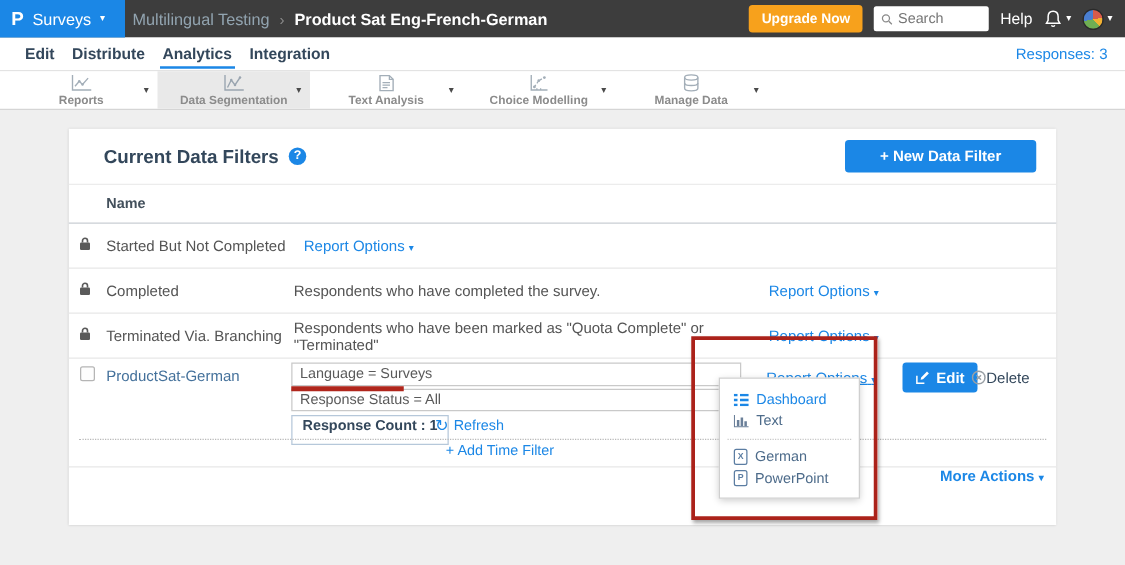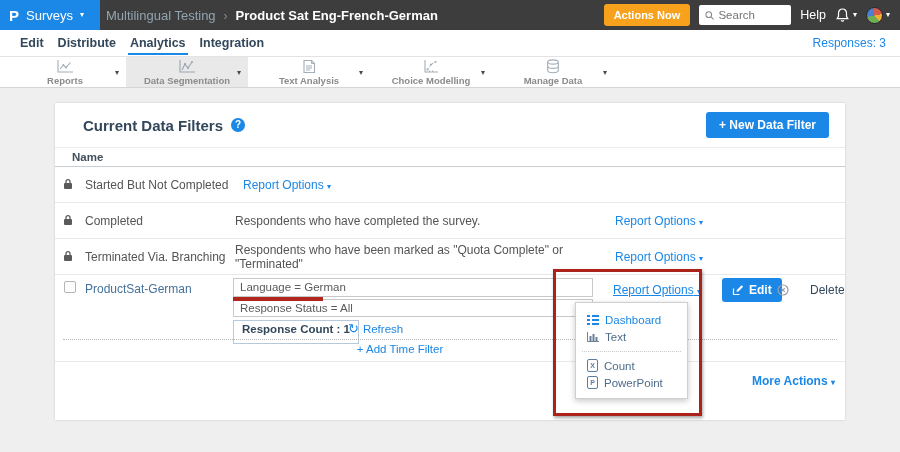--- a/index.html
+++ b/index.html
@@ -42,43 +42,43 @@
   .tool.active { background:#e9e9e9; }
   .tool-inner { display:flex; flex-direction:column; align-items:center; }
   .tool-label { font-size:9.5px; color:#8b8b8b; margin-top:1px; white-space:nowrap;font-weight:bold; }
   .tool-caret { position:absolute; right:7px; top:50%; transform:translateY(-50%); font-size:8px; color:#4a4a4a; }
 
   
   .card { position:absolute; left:55px; top:103px; width:790px; height:317px; background:#fff; box-shadow:0 0 2px rgba(0,0,0,.18); }
   .card-head { height:44px; display:flex; align-items:center; padding:0 16px 0 28px; }
   .card-title { font-size:15px; font-weight:700; color:#33475b; display:flex; align-items:center; gap:8px; }
   .qcircle { width:14px; height:14px; border-radius:50%; background:#1b87e6; color:#fff; font-size:10px; font-weight:700; text-align:center; line-height:14px; cursor:pointer; }
-  .new-filter { margin-left:auto; background:#1b87e6; color:#fff; border:none; border-radius:3px; font-size:12px; font-weight:700; padding:6px 13px; cursor:pointer; font-family:inherit; }
-  .thead { height:20px; border-top:1px solid #ececec; border-bottom:1px solid #c9ced3; display:flex; align-items:center; padding-left:17px; font-size:11.5px; font-weight:700; color:#43505c; }
+  .new-filter { margin-left:auto; background:#1b87e6; color:#fff; border:none; border-radius:3px; font-size:12px; font-weight:700; padding:6px 28px; cursor:pointer; font-family:inherit; }
+  .thead { height:32px; border-top:1px solid #ececec; border-bottom:1px solid #c9ced3; display:flex; align-items:center; padding-left:30px; font-size:11.5px; font-weight:700; color:#43505c; }
   .frow { height:36px; border-bottom:1px solid #e8e8e8; display:grid; grid-template-columns:22px 150px 372px 1fr; align-items:center; padding-left:8px; }
   .fname, .fdesc { font-size:12px; color:#545454; }
   .ropts { font-size:12px; color:#1b87e6; cursor:pointer; padding-left:8px; white-space:nowrap; }
   .ropts .caret { font-size:8px; }
 
   
   .row4 { position:relative; height:87px; border-bottom:1px solid #e8e8e8; }
   .checkbox { position:absolute; left:9px; top:6px; width:12px; height:12px; border:1px solid #b5b5b5; border-radius:2px; background:#fdfdfd; cursor:pointer; }
   .af-name { position:absolute; left:30px; top:7px; font-size:12px; color:#44719b; }
   .condbox { position:absolute; left:178px; width:360px; height:19px; background:#fff; border:1px solid #c9c9c9; font-size:11.5px; color:#5a5a5a; line-height:17px; padding-left:6px; white-space:nowrap; overflow:hidden; }
   .cond1 { top:3px; }
   .cond2 { top:24px; height:18px; }
   .annot-underline { position:absolute; left:178px; top:22px; width:90px; height:4px; background:#b0261c; z-index:3; }
   .countbox { position:absolute; left:178px; top:45px; height:24px; padding:0 8px; border:1px solid #b6c8da; font-size:11.5px; font-weight:700; color:#33475b; line-height:17px; }
   .refresh { position:absolute; left:293px; top:47px; display:flex; align-items:center; gap:4px; font-size:11.5px; color:#1b87e6; cursor:pointer; }
   .refresh-glyph { font-size:13px; line-height:1; }
   .dotted { position:absolute; left:8px; right:8px; top:64px; border-top:1px dotted #b9b9b9; }
   .addtime { position:absolute; left:0; right:100px; top:68px; text-align:center; font-size:11.5px; color:#1b87e6; cursor:pointer; }
   .ropts-hover { position:absolute; left:558px; top:8px; font-size:12px; color:#1b87e6; text-decoration:underline; cursor:pointer; white-space:nowrap; }
   .edit-btn { position:absolute; left:667px; top:3px; height:24px; background:#1b87e6; color:#fff; border:none; border-radius:3px; font-size:12px; font-weight:700; padding:0 10px; display:flex; align-items:center; gap:5px; cursor:pointer; font-family:inherit; }
-  .delete-link { position:absolute; left:722px; top:8px; display:flex; align-items:center; gap:21px; font-size:12px; color:#33475b; cursor:pointer; }
+  .delete-link { position:absolute; left:722px; top:8px; display:flex; align-items:center; gap:0; font-size:12px; color:#33475b; cursor:pointer; }
 
   
   .menu { position:absolute; left:520px; top:199px; width:113px; background:#fff; border:1px solid #cfcfcf; box-shadow:0 2px 6px rgba(0,0,0,.22); padding:8px 0 7px; z-index:5; }
   .menu-item { height:17px; display:flex; align-items:center; gap:6px; padding:0 11px; font-size:11.5px; color:#4d6b8a; cursor:pointer; }
   .menu-item.active { color:#1b87e6; }
   .menu-divider { border-top:1px dotted #c9c9c9; margin:6px 6px 5px; }
   .file-icon { width:11px; height:13px; border:1px solid #5b7da2; border-radius:2px; display:flex; align-items:center; justify-content:center; font-size:7px; font-weight:700; color:#5b7da2; }
 
   
   .annot-rect { position:absolute; left:498px; top:166px; width:149px; height:147px; border:3px solid #ab221a; box-shadow:1px 2px 3px rgba(0,0,0,.35); z-index:10; pointer-events:none; }
@@ -93,21 +93,21 @@
     <span class="logo">P</span>
     <span class="brand-label">Surveys</span>
     <span class="caret">▾</span>
   </div>
   <div class="crumbs">
     <span class="crumb-parent">Multilingual Testing</span>
     <span class="crumb-sep">›</span>
     <span class="crumb-current">Product Sat Eng-French-German</span>
   </div>
   <div class="top-right">
-    <button class="upgrade">Actions Now</button>
+    <button class="upgrade">Upgrade Now</button>
     <div class="searchbox">
       <svg width="11" height="11" viewBox="0 0 11 11">
           <circle cx="4.5" cy="4.5" r="3.4" fill="none" stroke="#8a8a8a" stroke-width="1.2"></circle>
           <path d="M7.2 7.2L10.2 10.2" stroke="#8a8a8a" stroke-width="1.3"></path>
         </svg>
       <input placeholder="Search" style="">
     </div>
     <span class="help">Help</span>
     <span class="iconbtn">
       <svg width="15" height="16" viewBox="0 0 15 16">
@@ -233,21 +233,21 @@
         </svg></span>
     <span class="fname">Terminated Via. Branching</span>
     <span class="fdesc">Respondents who have been marked as "Quota Complete" or "Terminated"</span>
     <span class="ropts"><span>Report Options</span> <span class="caret">▾</span></span>
   </div>
 
   <div class="row4">
     <span class="checkbox"></span>
     <span class="af-name">ProductSat-German</span>
 
-    <div class="condbox cond1">Language = German</div>
+    <div class="condbox cond1">Language = Surveys</div>
     <div class="annot-underline"></div>
     <div class="condbox cond2">Response Status = All</div>
 
     <div class="countbox">Response Count : 1</div>
     <span class="refresh">
       <span class="refresh-glyph">↻</span>
       <span>Refresh</span>
     </span>
 
     <div class="dotted"></div>
@@ -290,21 +290,21 @@
           <path d="M0.5 0v9.5H12" fill="none" stroke="#6b8099" stroke-width="1"></path>
           <rect x="2.5" y="4" width="2" height="5" fill="#6b8099"></rect>
           <rect x="5.5" y="2" width="2" height="7" fill="#6b8099"></rect>
           <rect x="8.5" y="5" width="2" height="4" fill="#6b8099"></rect>
         </svg>
       <span>Text</span>
     </div>
     <div class="menu-divider"></div>
     <div class="menu-item">
       <span class="file-icon">X</span>
-      <span>Count</span>
+      <span>German</span>
     </div>
     <div class="menu-item">
       <span class="file-icon">P</span>
       <span>PowerPoint</span>
     </div>
   </div>
 
   <div class="annot-rect"></div>
 
   <span class="more-actions"><span>More Actions</span> <span class="caret">▾</span></span>

